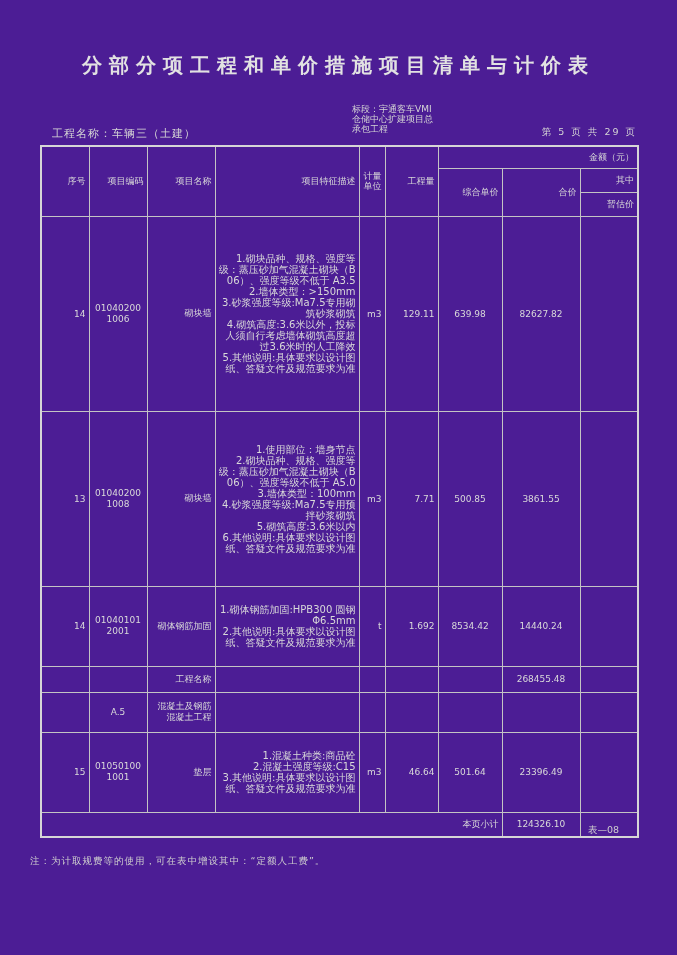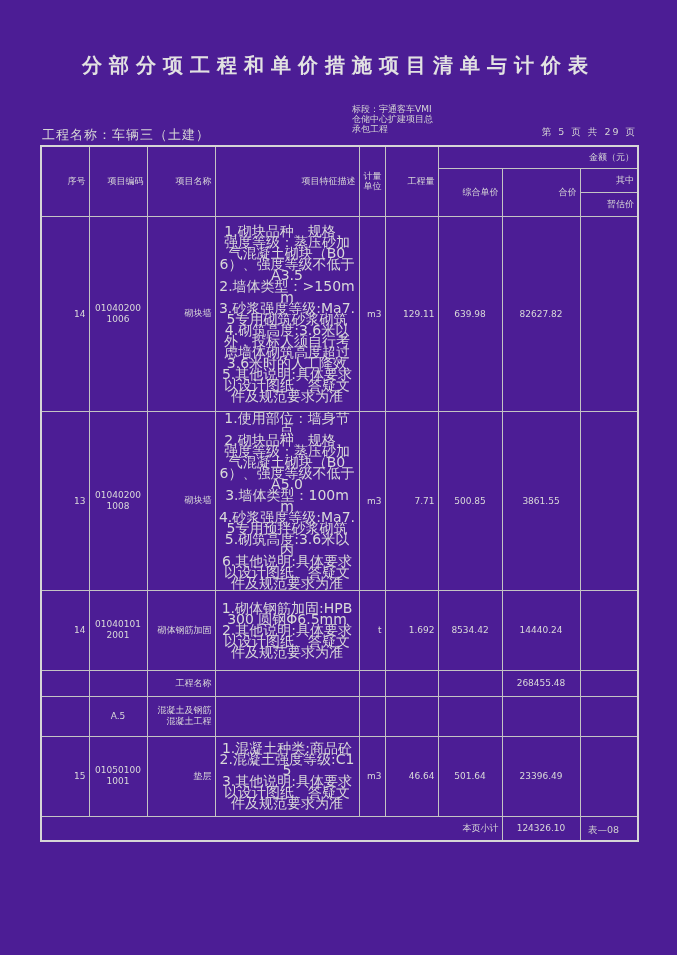--- a/index.html
+++ b/index.html
@@ -15,22 +15,22 @@
     position:absolute;top:52px;left:0;width:677px;
     margin:0;text-align:center;
     font-size:20px;font-weight:bold;letter-spacing:7px;
     color:#e2e2e2;
   }
   .meta-section{
     position:absolute;left:352px;top:104px;
     font-size:9px;line-height:10px;white-space:pre-line;color:#d5d5d5;
   }
   .meta-project{
-    position:absolute;left:42px;top:126px;
-    font-size:13px;color:#d5d5d5;letter-spacing:1px;text-align:center;
+    position:absolute;left:52px;top:126px;
+    font-size:11px;color:#d5d5d5;letter-spacing:1px;text-align:center;
   }
   .meta-page{
     position:absolute;right:40px;top:126px;
     font-size:9.5px;color:#d5d5d5;letter-spacing:2px;
   }
   table.boq{
     position:absolute;left:40px;top:145px;
     width:597px;table-layout:fixed;
     border-collapse:collapse;
     border:2px solid #d6d6d6;
@@ -45,21 +45,21 @@
   }
   tr.h-hdr1{height:22px;} tr.h-hdr2{height:24px;} tr.h-hdr3{height:24px;}
   tr.h-r12{height:195px;} tr.h-r13{height:175px;} tr.h-r14{height:80px;}
   tr.h-sub{height:26px;}  tr.h-div{height:40px;}  tr.h-r15{height:80px;}
   tr.h-pg{height:25px;}
   .c{text-align:right;}
   .num{text-align:center;padding-right:5px;}
   .code{text-align:center;word-break:break-all;line-height:11px;}
   .name{text-align:right;line-height:11px;}
   .feat{
-    text-align:center;font-size:14px;line-height:11px;
+    text-align:right;font-size:10px;line-height:11px;
     white-space:pre-line;word-break:break-all;padding:2px 2px;
   }
   .unitcell{word-break:break-all;line-height:10px;padding:0;}
   .note{
     position:absolute;left:30px;top:855px;
     font-size:9.5px;color:#cfcfcf;letter-spacing:1px;
   }
   .form-no{
     position:absolute;left:588px;top:824px;
     font-size:9.5px;color:#cfcfcf;
@@ -189,15 +189,16 @@
         <td class="num"></td>
       </tr>
       <tr class="h-pg">
         <td class="c" colspan="7">本页小计</td>
         <td class="num">124326.10</td>
         <td></td>
       </tr>
     </tbody>
   </table>
 
+  <div class="note">注：为计取规费等的使用，可在表中增设其中：“定额人工费”。</div>
   <div class="form-no">表—08</div>
 
 </div>
 
 </body></html>

